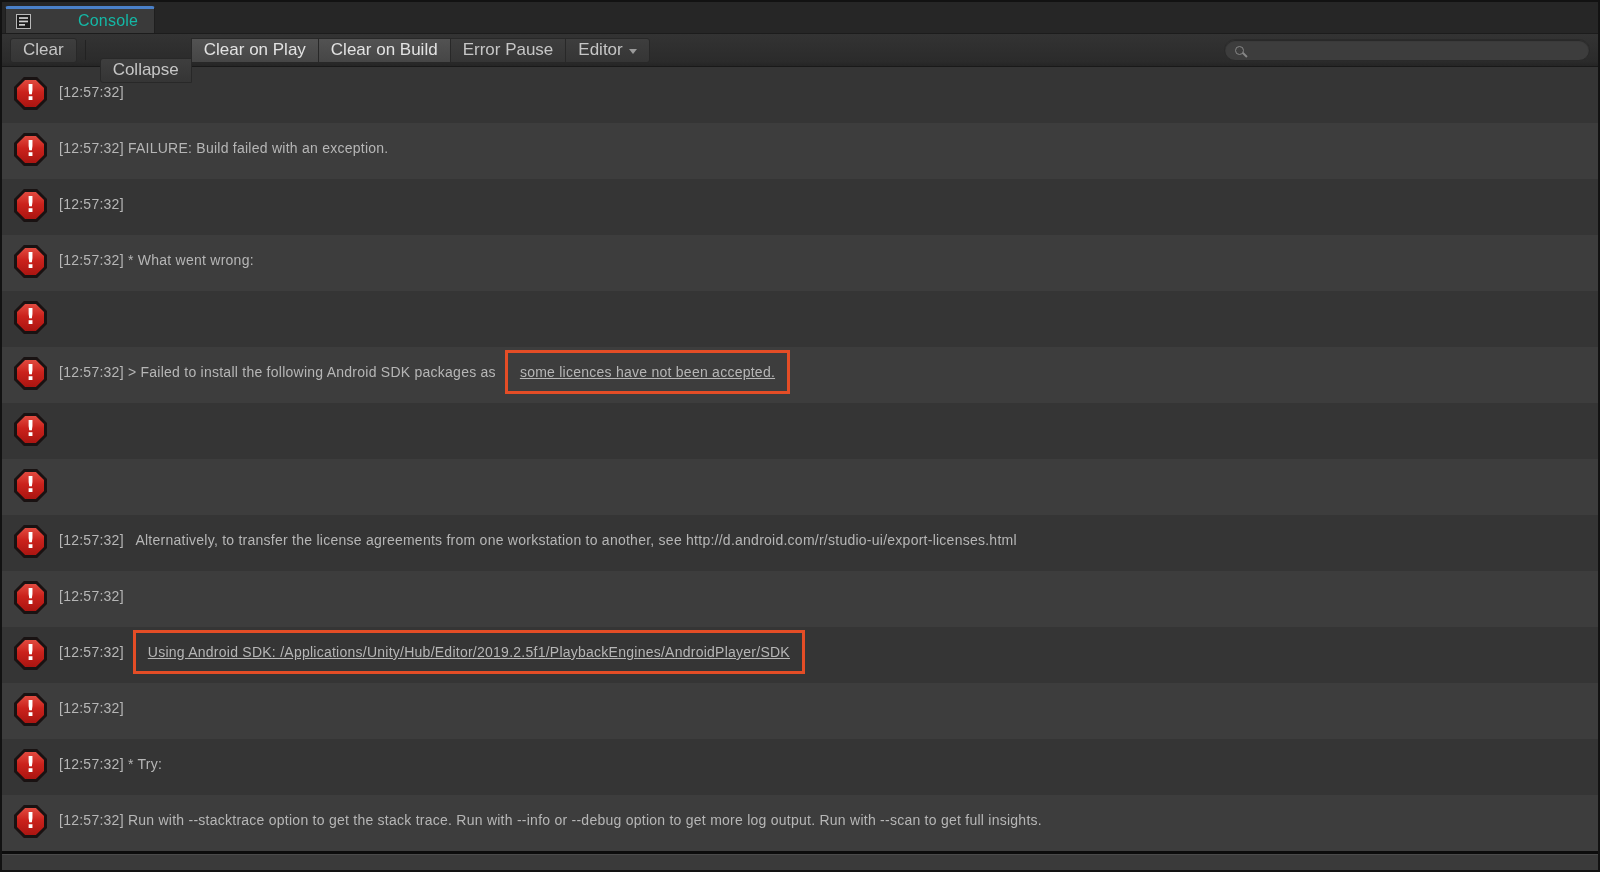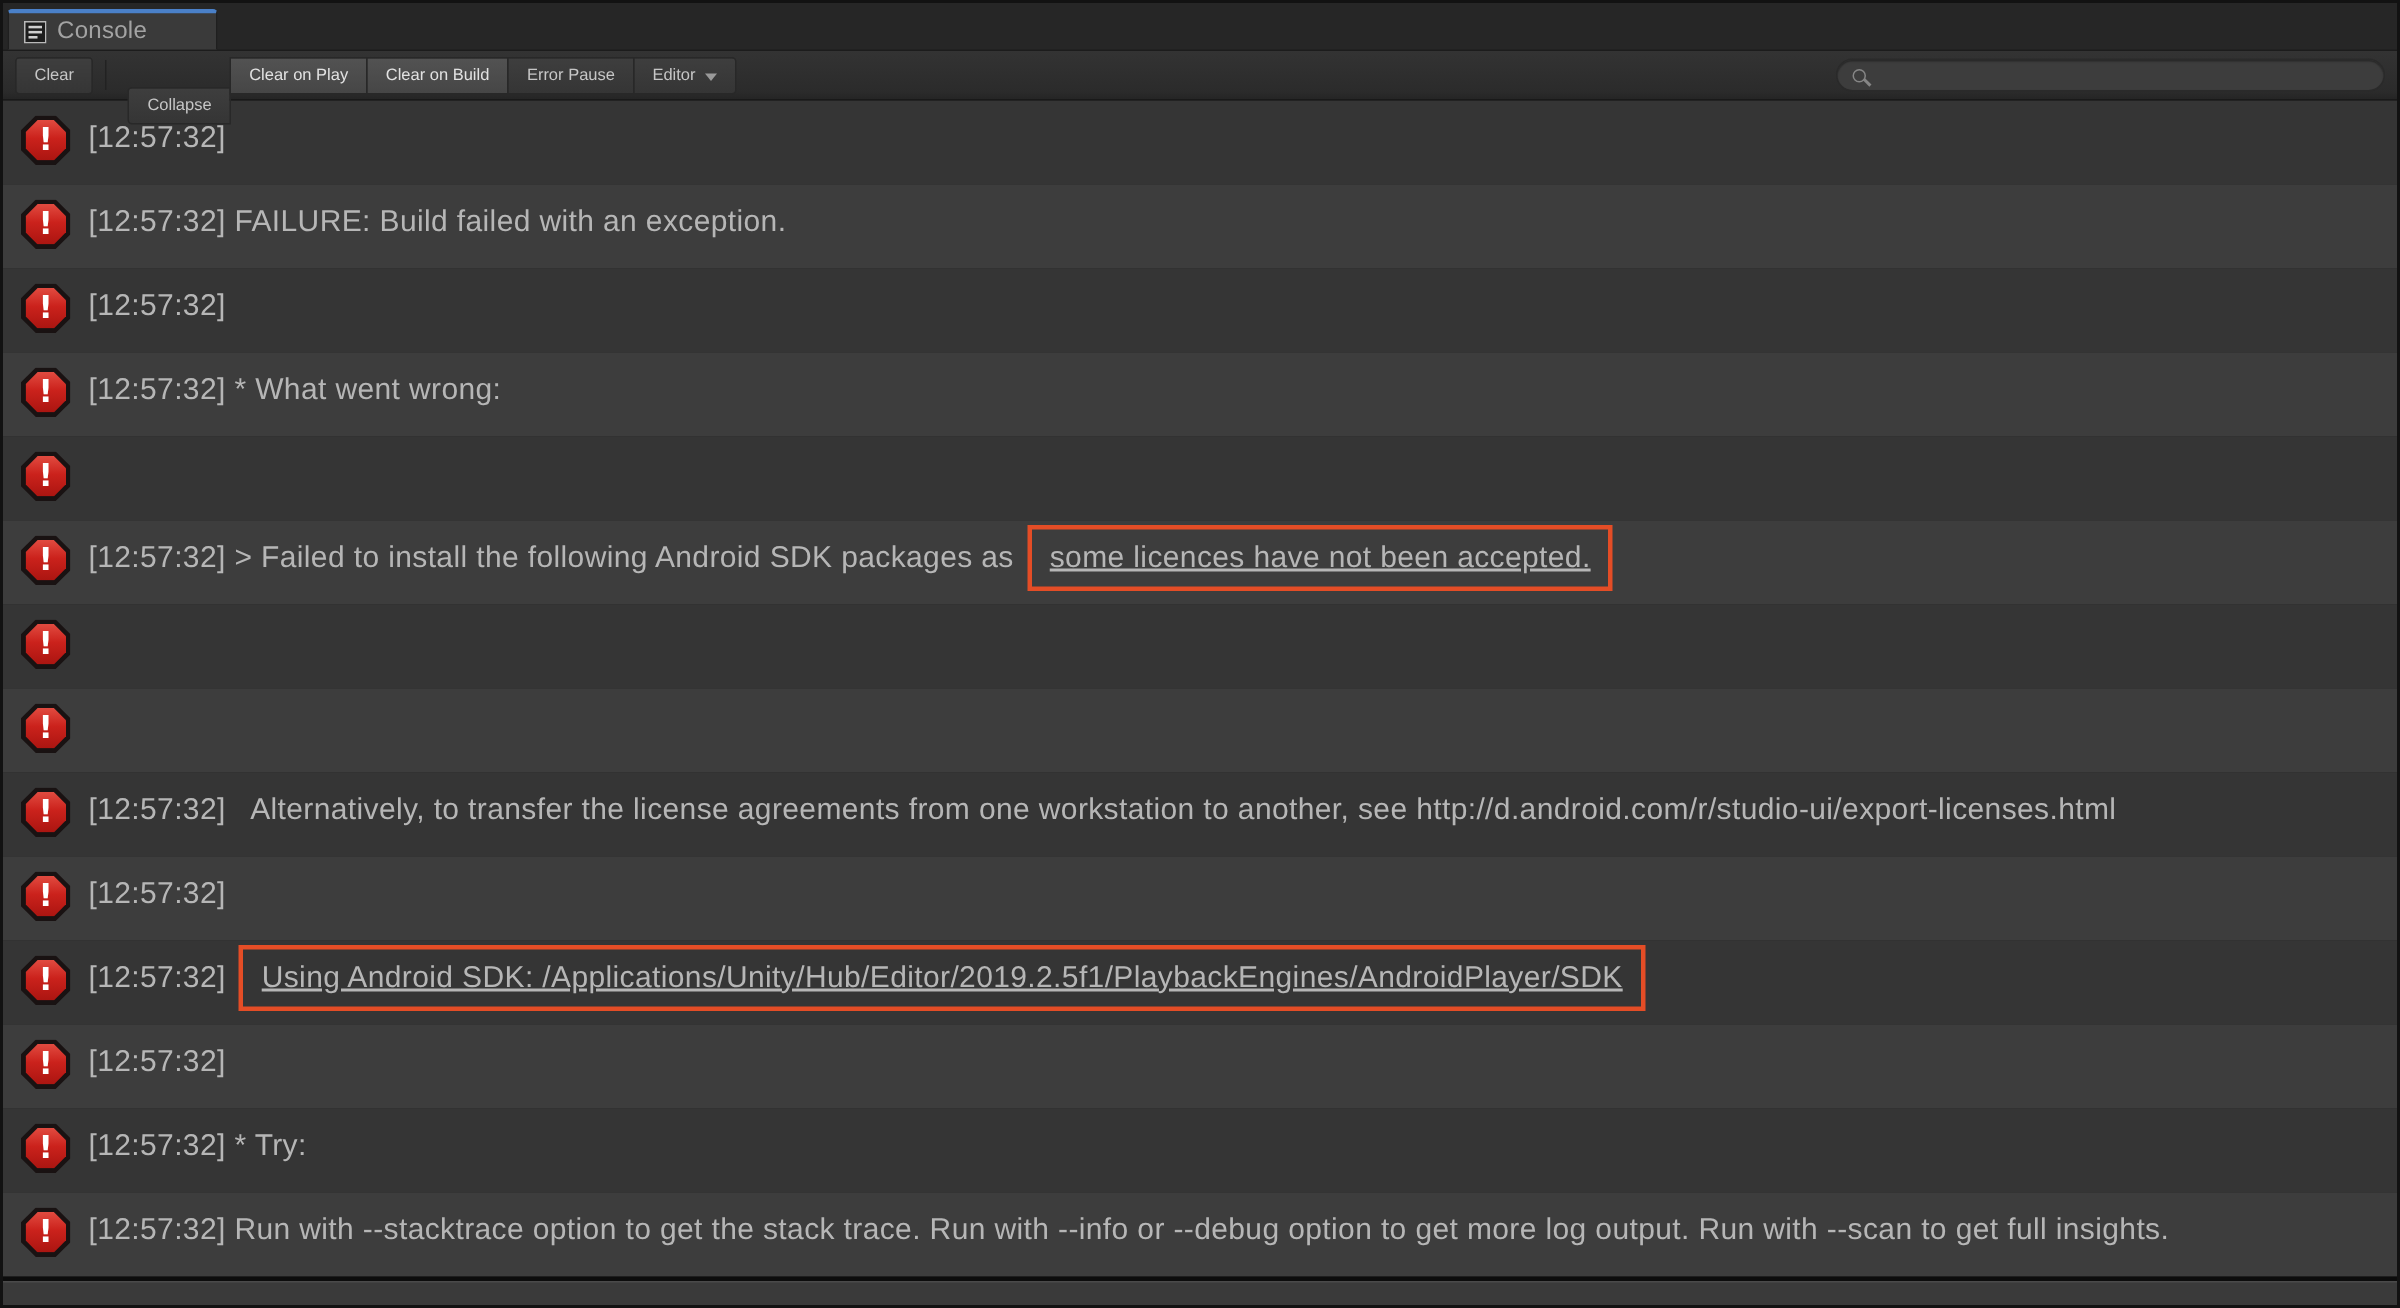--- a/index.html
+++ b/index.html
@@ -9,31 +9,31 @@
   .window { position:absolute; inset:0; border:2px solid #121212; background:#262626;
             display:flex; flex-direction:column; }
 
   
   .tabbar { height:32px; background:#262626; display:flex; align-items:flex-end;
             border-bottom:1px solid #1c1c1c; }
   .tab { margin-left:3px; height:27px; min-width:140px; padding:0 16px 0 10px;
          background:#3a3a3a; border-top:3px solid #4a80c8;
          border-left:1px solid #1f1f1f; border-right:1px solid #1f1f1f;
          border-radius:3px 3px 0 0; display:flex; align-items:center; gap:7px; }
-  .tab-label { color:#a3a3a3; font-size:16px; letter-spacing:.2px; }
+  .tab-label { color:#14b8a6; font-size:16px; letter-spacing:.2px;margin-left:40px; }
   .tab-icon { display:block; }
 
   
   .toolbar { height:33px; background:linear-gradient(180deg,#333333 0%,#2b2b2b 85%,#252525 100%);
              border-bottom:1px solid #191919; display:flex; align-items:center;
              padding:0 8px; position:relative; }
   .btn { height:25px; padding:0 12px; display:flex; align-items:center; gap:6px;
          background:linear-gradient(180deg,#3e3e3e,#353535);
          border:1px solid #282828; border-radius:3px;
-         color:#c6c6c6; font-size:11px; cursor:default; }
+         color:#c6c6c6; font-size:17px; cursor:default; }
   .btn.active { background:linear-gradient(180deg,#525252,#464646); color:#e2e2e2; }
   .btn + .btn { margin-left:-1px; border-radius:0 3px 3px 0; }
   .btn.first-of-group { border-radius:3px 0 0 3px;margin-top:40px; }
   .btn.mid-of-group { border-radius:0; }
   .sep { width:1px; height:20px; background:#222; margin:0 6px 0 8px; }
   .gap { width:8px; }
   .arrow-down { width:0; height:0; border-left:4px solid transparent;
                 border-right:4px solid transparent; border-top:5px solid #9a9a9a;
                 margin-top:2px; }
 
@@ -56,21 +56,21 @@
   .row:nth-child(even) { background:#3d3d3d; }
 
   .err { position:relative; width:33px; height:33px; flex:0 0 33px; margin-top:2px; }
   .oct, .oct-in { clip-path:polygon(30% 0,70% 0,100% 30%,100% 70%,70% 100%,30% 100%,0 70%,0 30%); }
   .oct { position:absolute; inset:0; background:#191212; }
   .oct-in { position:absolute; inset:3px;
             background:linear-gradient(180deg,#e14b40 0%,#cb221c 45%,#ab1511 100%); }
   .bang { position:absolute; inset:0; display:flex; align-items:center; justify-content:center;
           color:#fff; font:700 21px "DejaVu Sans", sans-serif; padding-bottom:2px; }
 
-  .msg { margin-left:12px; margin-top:6px; color:#b6b6b6; font-size:20px;
+  .msg { margin-left:12px; margin-top:6px; color:#b6b6b6; font-size:14px;
          letter-spacing:.25px; line-height:22px; white-space:nowrap; }
   .plain { white-space:pre; }
   .hl { display:inline-block; white-space:pre; vertical-align:baseline;
         border:3px solid #e44d26; padding:8px 12px;
         margin:-11px 0 -11px 9px;text-decoration:underline; }
 
   
   .bottom-sep { height:3px; background:#0c0c0c; }
   .bottom-strip { flex:1; background:#3a3a3a; border-top:1px solid #4a4a4a; }
 </style>

